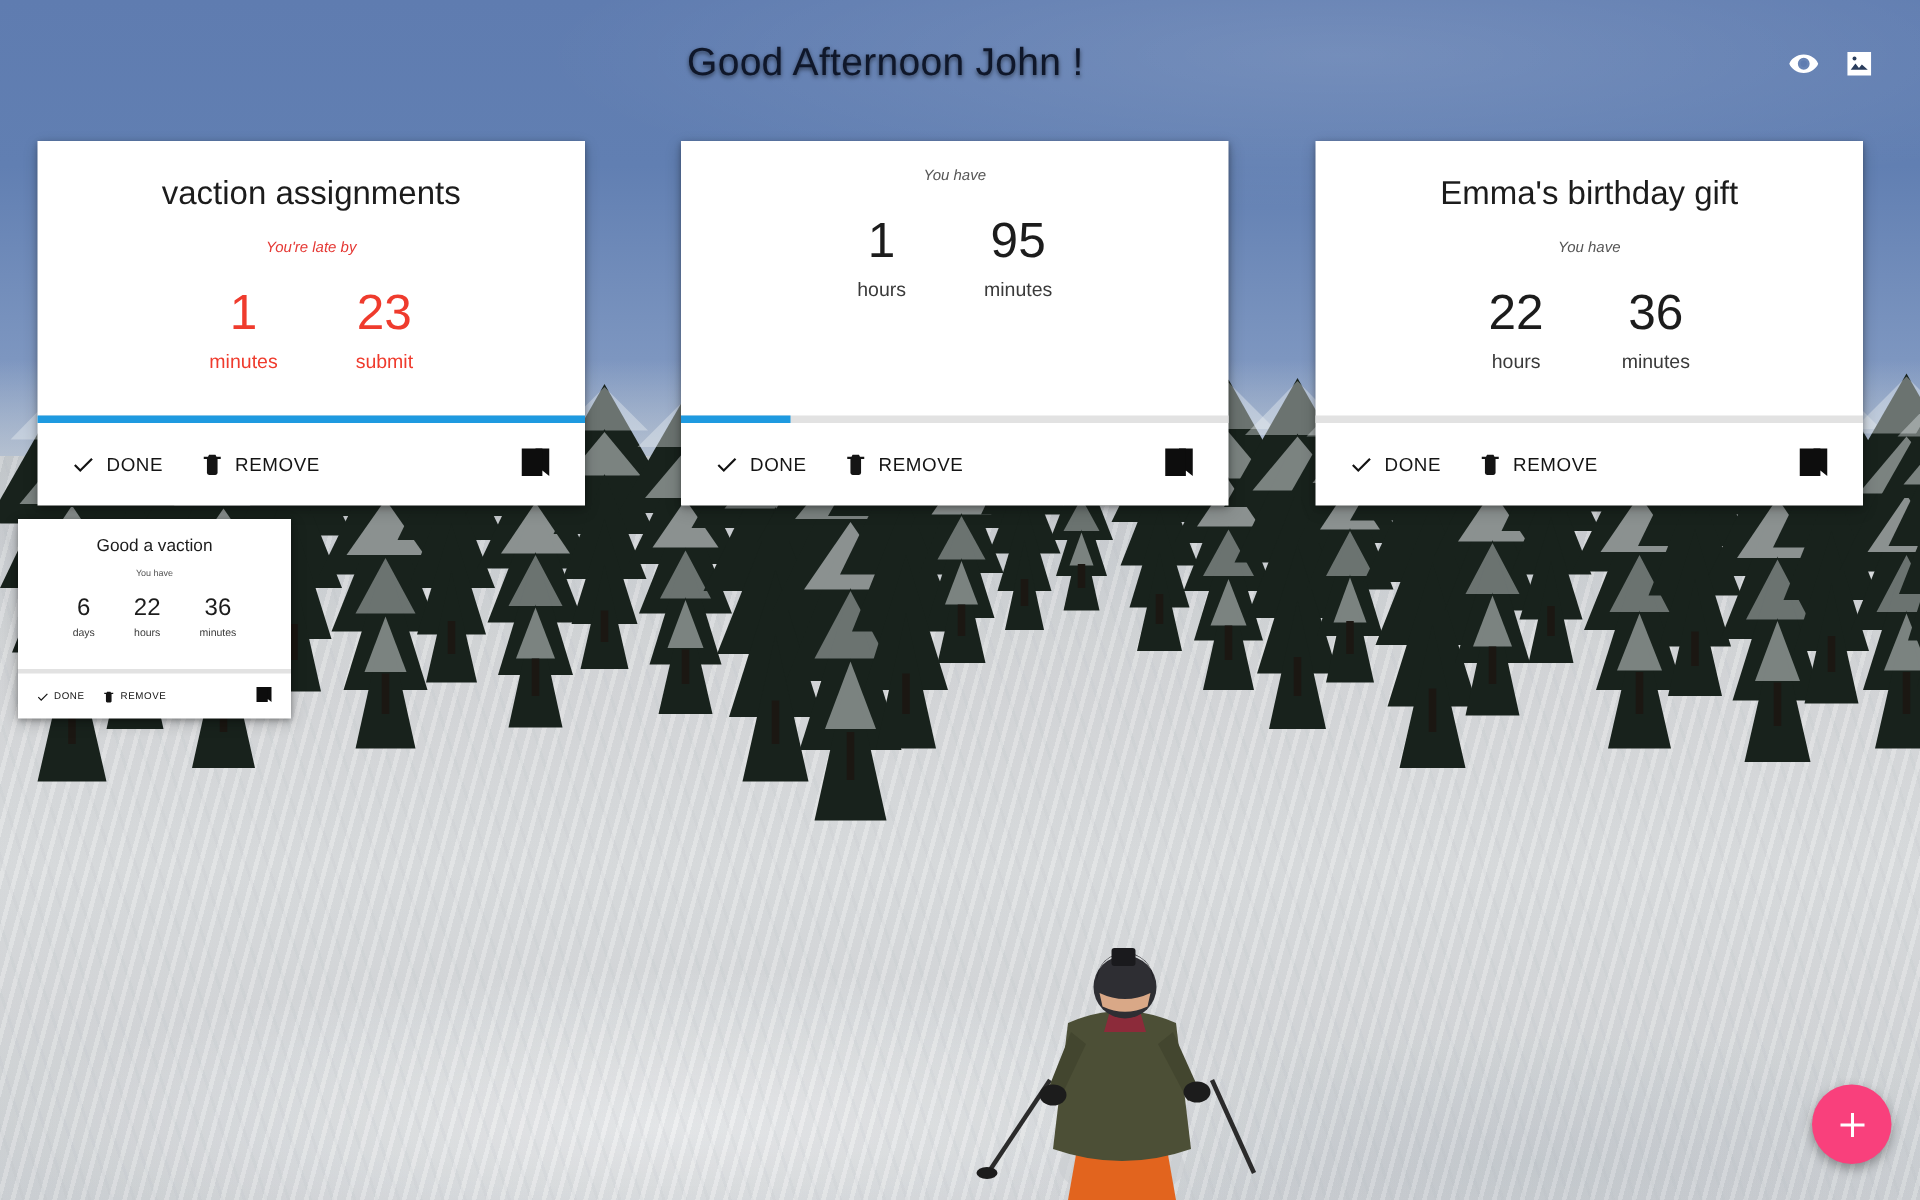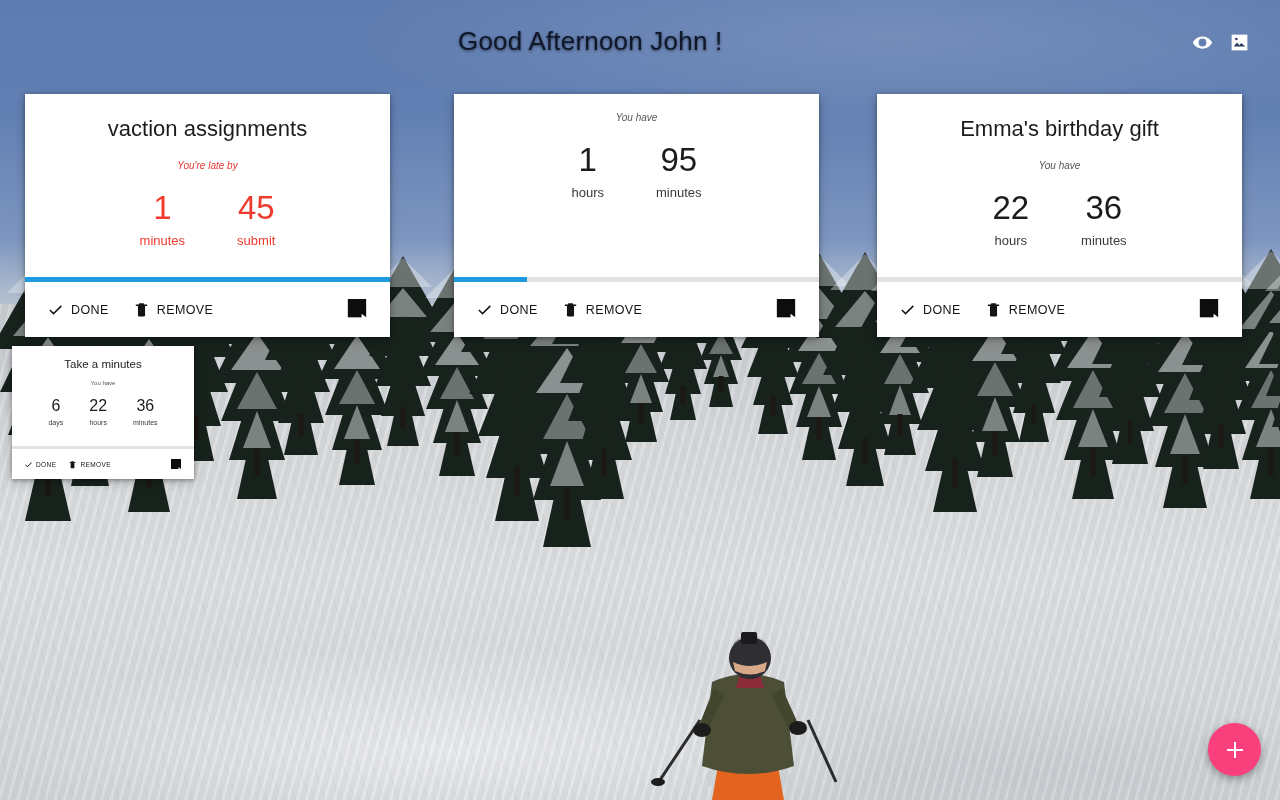--- a/index.html
+++ b/index.html
@@ -510,21 +510,21 @@
     <div class="card lg" id="card1">
       <div class="card-body">
         <div class="card-title">vaction assignments</div>
         <div class="card-sub late">You're late by</div>
         <div class="counters">
           <div class="cunit late">
             <div class="cnum">1</div>
             <div class="clabel">minutes</div>
           </div>
           <div class="cunit late">
-            <div class="cnum">45</div>
+            <div class="cnum">23</div>
             <div class="clabel">submit</div>
           </div>
         </div>
       </div>
       <div class="progress">
         <div class="fill" style="width:100%"></div>
       </div>
       <div class="card-footer">
         <div class="action">
           <svg viewBox="0 0 24 24">
@@ -615,21 +615,21 @@
           <span class="txt">REMOVE</span>
         </div>
         <div class="flagbtn"><svg viewBox="0 0 24 26" width="100%" height="100%">
             <path d="M2 1h20v20l-5-4-5 4V1z" fill="#0d0d0d"></path>
             <path d="M2 1h15v20H2z" fill="#0d0d0d"></path>
           </svg></div>
       </div>
     </div>
     <div class="card sm" id="card4">
       <div class="card-body">
-        <div class="card-title">Take a minutes</div>
+        <div class="card-title">Good a vaction</div>
         <div class="card-sub ">You have</div>
         <div class="counters">
           <div class="cunit ">
             <div class="cnum">6</div>
             <div class="clabel">days</div>
           </div>
           <div class="cunit ">
             <div class="cnum">22</div>
             <div class="clabel">hours</div>
           </div>

